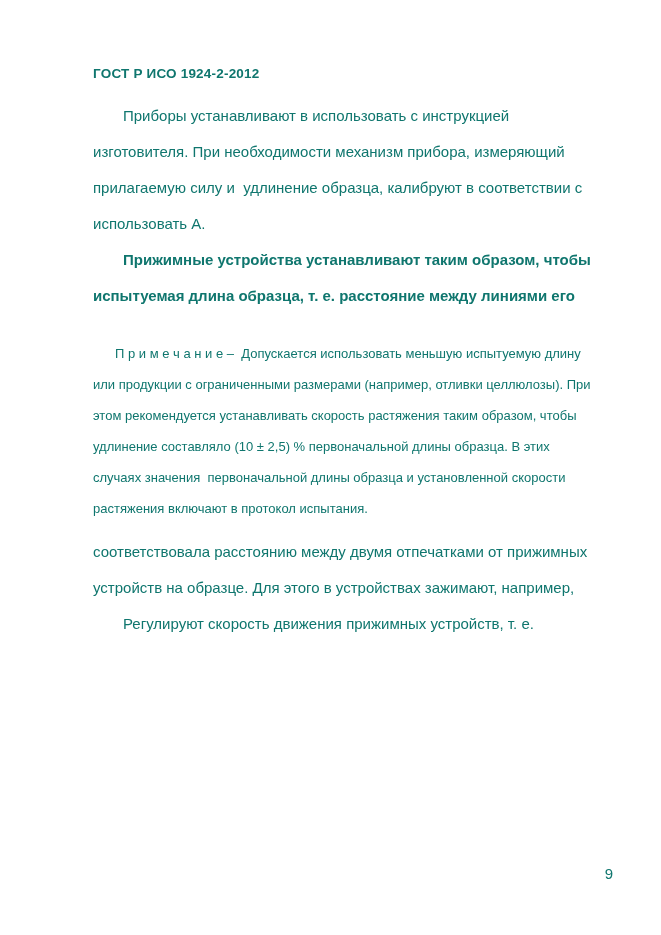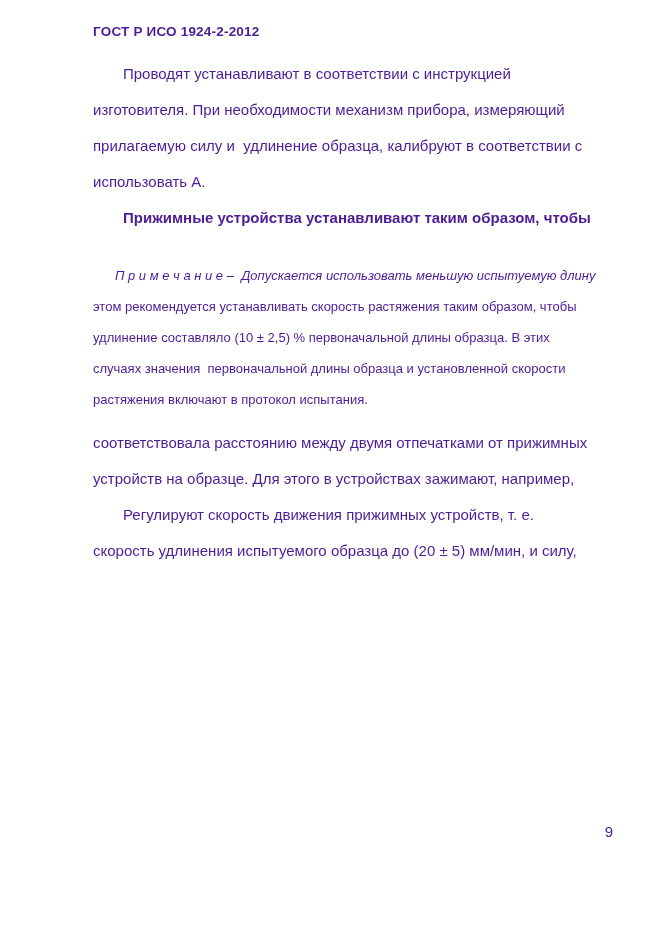--- a/index.html
+++ b/index.html
@@ -5,23 +5,24 @@
   html, body {
     margin: 0;
     padding: 0;
     background: #ffffff;
   }
   .page {
     position: relative;
     width: 661px;
     height: 847px;
     background: #ffffff;
-    color: #4c1d95;
+    color: #0f766e;
     font-family: "Liberation Sans", sans-serif;
     overflow: hidden;
+    margin-top: 42px;
   }
   .content {
     position: absolute;
     left: 93px;
     top: 24px;
     width: 548px;
   }
   .doc-header {
     font-size: 13.5px;
     font-weight: bold;
@@ -44,65 +45,65 @@
   .note {
     font-size: 13px;
     line-height: 31px;
     margin-top: 24px;
   }
   .note .line {
     white-space: pre;
   }
   .note .line.first {
     padding-left: 22px;
-    font-style: italic;
   }
   .p3 { margin-top: 10px; }
   .p4 { margin-top: 0; }
   .pagenum {
     position: absolute;
     top: 822px;
     right: 48px;
     font-size: 15px;
     line-height: 20px;
   }
 </style>
 </head>
 <body>
 
 <div class="page">
   <div class="content">
 
     <div class="doc-header">ГОСТ Р ИСО 1924-2-2012</div>
 
     <div class="para p1">
-      <div class="line first">Проводят устанавливают в соответствии с инструкцией</div>
+      <div class="line first">Приборы устанавливают в использовать с инструкцией</div>
       <div class="line">изготовителя. При необходимости механизм прибора, измеряющий</div>
       <div class="line">прилагаемую силу и  удлинение образца, калибруют в соответствии с</div>
       <div class="line">использовать А.</div>
     </div>
 
     <div class="para p2">
       <div class="line first">Прижимные устройства устанавливают таким образом, чтобы</div>
+      <div class="line">испытуемая длина образца, т. е. расстояние между линиями его</div>
     </div>
 
     <div class="note">
       <div class="line first">П р и м е ч а н и е –  Допускается использовать меньшую испытуемую длину</div>
+      <div class="line">или продукции с ограниченными размерами (например, отливки целлюлозы). При</div>
       <div class="line">этом рекомендуется устанавливать скорость растяжения таким образом, чтобы</div>
       <div class="line">удлинение составляло (10 ± 2,5) % первоначальной длины образца. В этих</div>
       <div class="line">случаях значения  первоначальной длины образца и установленной скорости</div>
       <div class="line">растяжения включают в протокол испытания.</div>
     </div>
 
     <div class="para p3">
       <div class="line">соответствовала расстоянию между двумя отпечатками от прижимных</div>
       <div class="line">устройств на образце. Для этого в устройствах зажимают, например,</div>
     </div>
 
     <div class="para p4">
       <div class="line first">Регулируют скорость движения прижимных устройств, т. е.</div>
-      <div class="line">скорость удлинения испытуемого образца до (20 ± 5) мм/мин, и силу,</div>
     </div>
 
   </div>
 
   <div class="pagenum">9</div>
 </div>
 
 </body></html>

